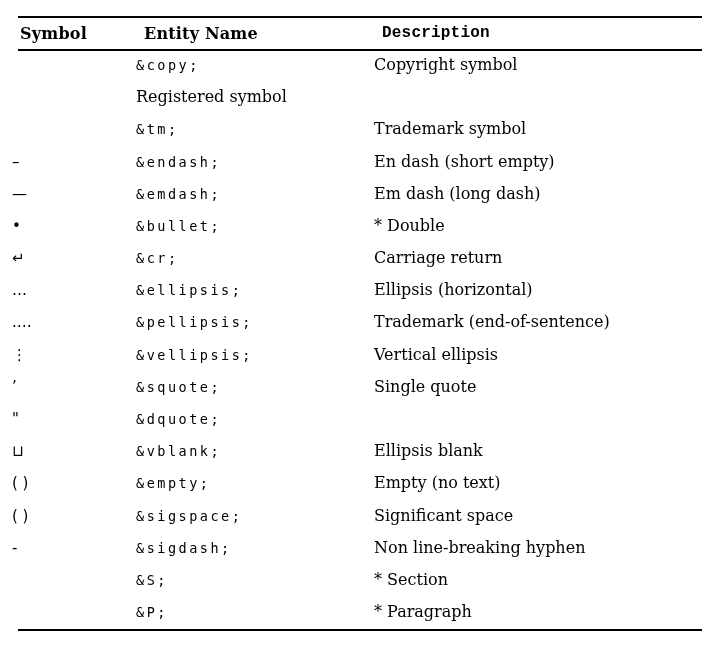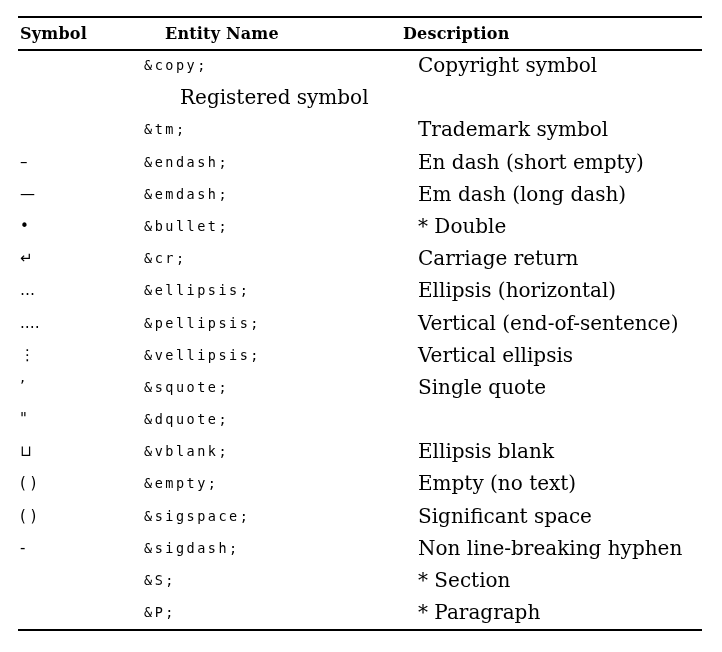--- a/index.html
+++ b/index.html
@@ -17,47 +17,46 @@
   .rule-header{top:49px;}
   .rule-bottom{top:629px;height:2px;}
   .hdr{
     position:absolute;top:17px;left:0;width:722px;height:32px;
     display:flex;align-items:center;
     padding-left:20px;box-sizing:border-box;
     font-family:"DejaVu Serif",serif;font-weight:bold;font-size:16px;
     letter-spacing:0.2px;
   }
   .hdr .h-sym{width:124px;}
-  .hdr .h-ent{width:238px;margin-left:21px;}
-  .hdr .h-desc{flex:1;}
+  .hdr .h-ent{width:238px;}
+  .hdr .h-desc{flex:1;font-family:Liberation Mono, monospace;}
   .rows{
     position:absolute;top:49px;left:0;width:722px;
   }
   .row{
     display:flex;height:32.2px;
-    padding-left:20px;box-sizing:border-box;
+    padding-left:12px;box-sizing:border-box;align-items:flex-end;
   }
   .c-sym{
     width:124px;
     font-family:"DejaVu Sans",sans-serif;
     font-size:15px;line-height:32.2px;
     white-space:pre;
   }
   .c-ent{
     width:238px;
     font-family:"DejaVu Sans Mono","Liberation Mono",monospace;
     font-size:13.5px;letter-spacing:2.5px;line-height:32.2px;
     white-space:pre;
   }
   .c-desc{
     flex:1;
     font-family:"DejaVu Serif",serif;
-    font-size:20px;line-height:32.2px;
+    font-size:16px;line-height:32.2px;
     white-space:pre;
-    margin-left:36px;
   }
 </style>
 </head>
 <body>
 
 <div class="page">
   <div class="rule rule-top"></div>
 
   <div class="hdr">
     <span class="h-sym">Symbol</span>
@@ -103,21 +102,21 @@
       <span class="c-desc">Carriage return</span>
     </div>
     <div class="row">
       <span class="c-sym">…</span>
       <span class="c-ent">&amp;ellipsis;</span>
       <span class="c-desc">Ellipsis (horizontal)</span>
     </div>
     <div class="row">
       <span class="c-sym">.…</span>
       <span class="c-ent">&amp;pellipsis;</span>
-      <span class="c-desc">Vertical (end-of-sentence)</span>
+      <span class="c-desc">Trademark (end-of-sentence)</span>
     </div>
     <div class="row">
       <span class="c-sym">⋮</span>
       <span class="c-ent">&amp;vellipsis;</span>
       <span class="c-desc">Vertical ellipsis</span>
     </div>
     <div class="row">
       <span class="c-sym">’</span>
       <span class="c-ent">&amp;squote;</span>
       <span class="c-desc">Single quote</span>

